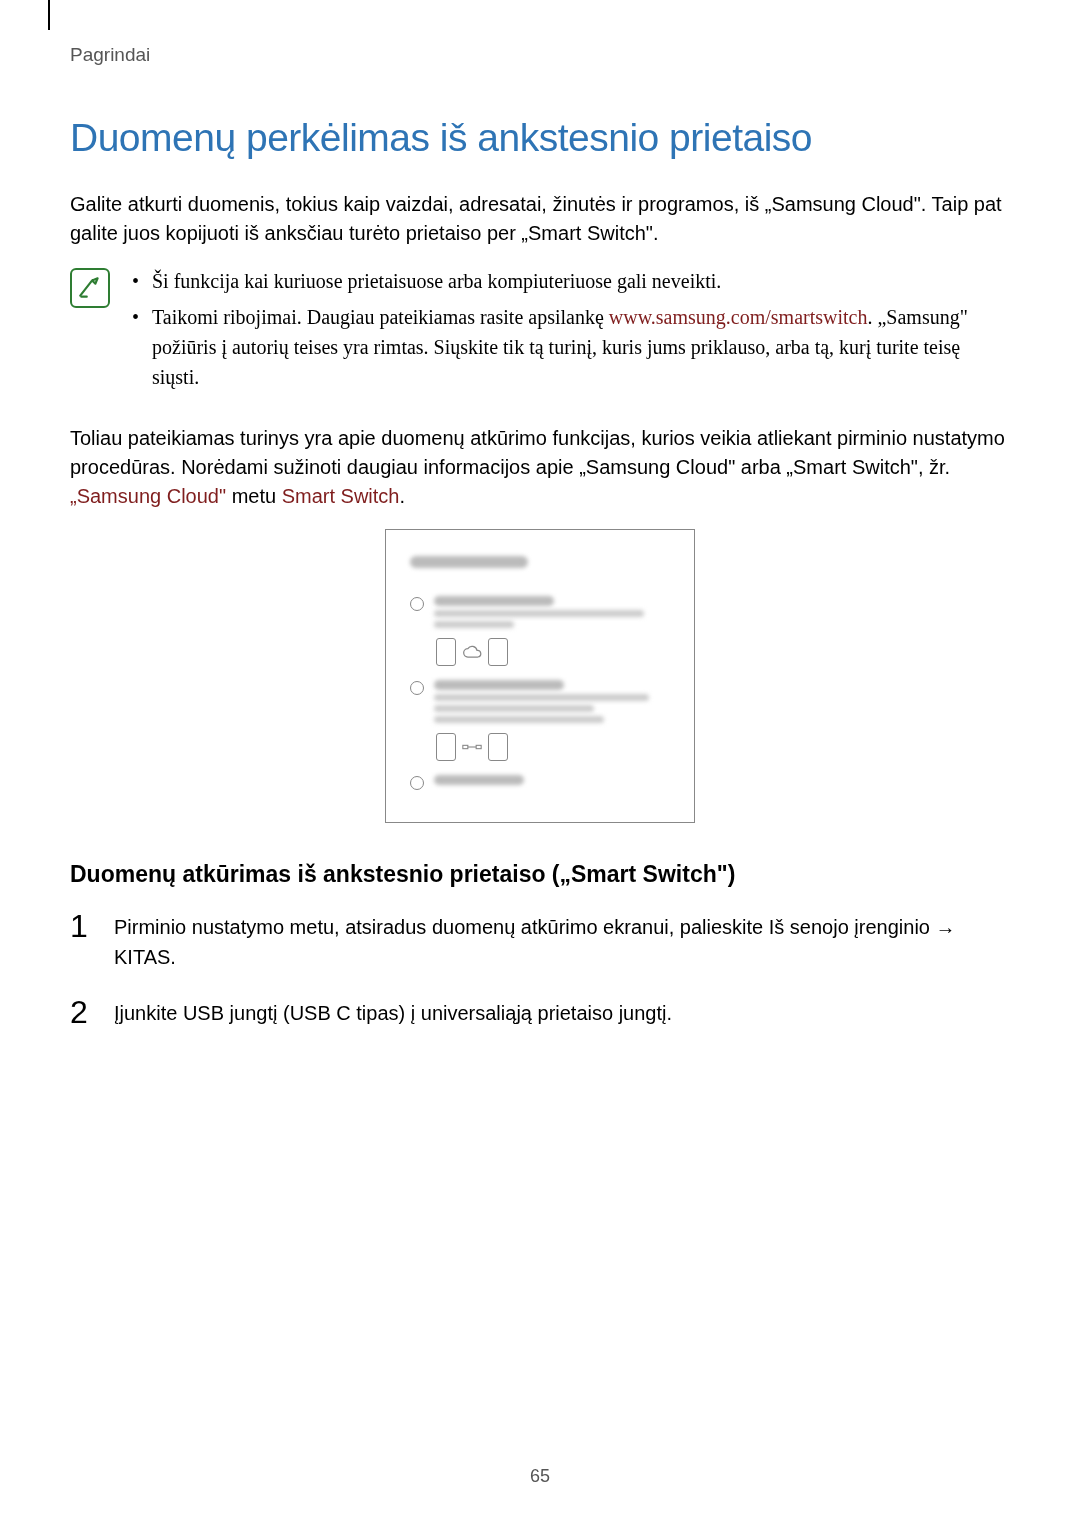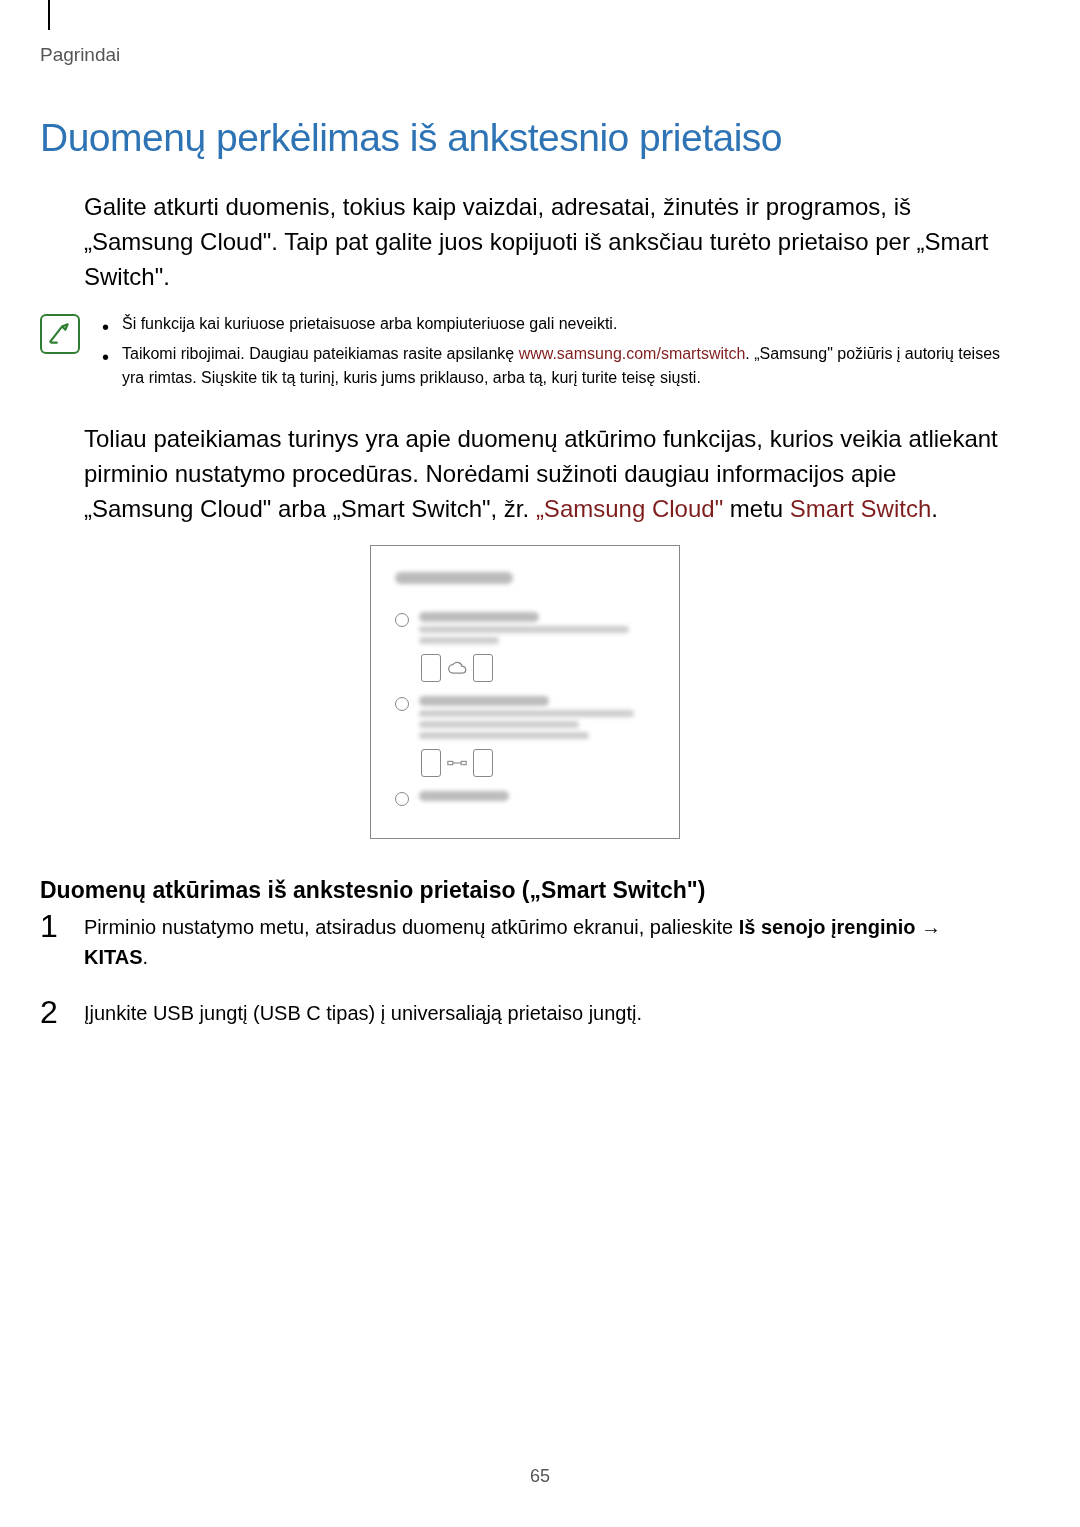--- a/index.html
+++ b/index.html
@@ -1,21 +1,21 @@
 <!DOCTYPE html>
 <html><head>
 <meta charset="utf-8">
 <style>
   * { margin: 0; padding: 0; box-sizing: border-box; }
   html, body { width: 1080px; height: 1527px; background: #fff; font-family: "Segoe UI", "Helvetica Neue", Arial, sans-serif; color: #000; }
   .page {
     position: relative;
     width: 1080px;
     height: 1527px;
-    padding: 40px 70px 40px 40px;
+    padding: 40px 70px 40px 70px;
   }
   .trim-mark {
     position: absolute;
     top: 0;
     left: 48px;
     width: 2px;
     height: 30px;
     background: #000;
   }
   .section-header {
@@ -25,25 +25,24 @@
     margin-top: 4px;
   }
   .title {
     font-size: 39px;
     font-weight: 400;
     color: #2e74b5;
     margin-bottom: 30px;
     letter-spacing: -0.5px;
   }
   .body-text {
-    font-size: 24px;
+    font-size: 20px;
     line-height: 1.45;
     color: #000;
     margin-bottom: 12px;
-    margin-left: 44px;
   }
   .note-block {
     display: flex;
     align-items: flex-start;
     gap: 22px;
     margin: 18px 0 26px 0;
   }
   .note-icon {
     flex: 0 0 40px;
     height: 40px;
@@ -55,23 +54,24 @@
     margin-top: 2px;
   }
   .note-icon svg { width: 26px; height: 26px; }
   .bullet-list {
     flex: 1;
     list-style: none;
   }
   .bullet-list li {
     position: relative;
     padding-left: 20px;
-    font-size: 16px;
+    font-size: 20px;
     line-height: 1.5;
     margin-bottom: 6px;
+    font-family: Liberation Serif, serif;
   }
   .bullet-list li::before {
     content: "•";
     position: absolute;
     left: 0;
     top: 0;
     font-size: 20px;
   }
   .link { color: #7f1d1d; }
   .mock-screen {
@@ -101,42 +101,42 @@
     margin: 6px 0 10px 26px;
   }
   .mock-phone {
     width: 20px; height: 28px; border: 1.5px solid #888; border-radius: 3px; background: #fff;
   }
   .mock-cloud svg { width: 20px; height: 14px; display:block; }
   .mock-usb svg { width: 20px; height: 10px; display:block; }
   .subheading {
     font-size: 23px;
     font-weight: 700;
-    margin-bottom: 8px;
+    margin-bottom: 24px;
   }
   .steps { list-style: none; }
   .step {
     display: flex; align-items: flex-start; gap: 22px;
     font-size: 20px; line-height: 1.5; margin-bottom: 26px;
   }
   .step-num {
     font-size: 32px; font-weight: 400; color: #000; line-height: 1;
     min-width: 22px;
     margin-top: -2px;
   }
   .step-body { flex: 1; }
   .page-number {
     position: absolute;
     bottom: 40px;
     left: 0; right: 0;
     text-align: center;
     font-size: 18px;
     color: #555;
   }
-  .bold { font-weight: 700; }
+  .bold { font-weight: 400; }
 </style>
 </head>
 <body>
 
 <div class="page">
   <div class="trim-mark"></div>
 
   <div class="section-header">Pagrindai</div>
 
   <h1 class="title">Duomenų perkėlimas iš ankstesnio prietaiso</h1>

